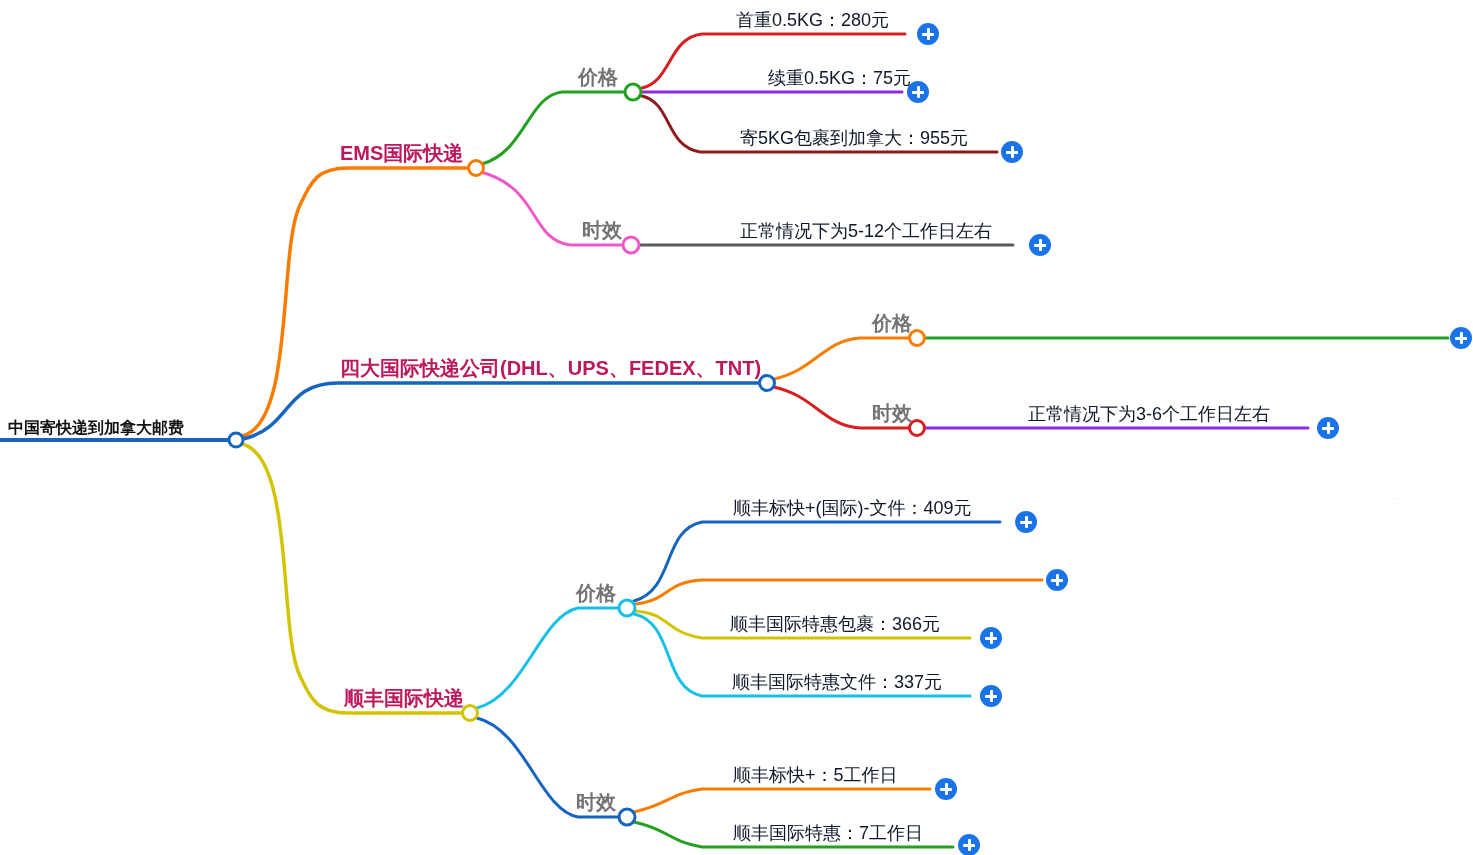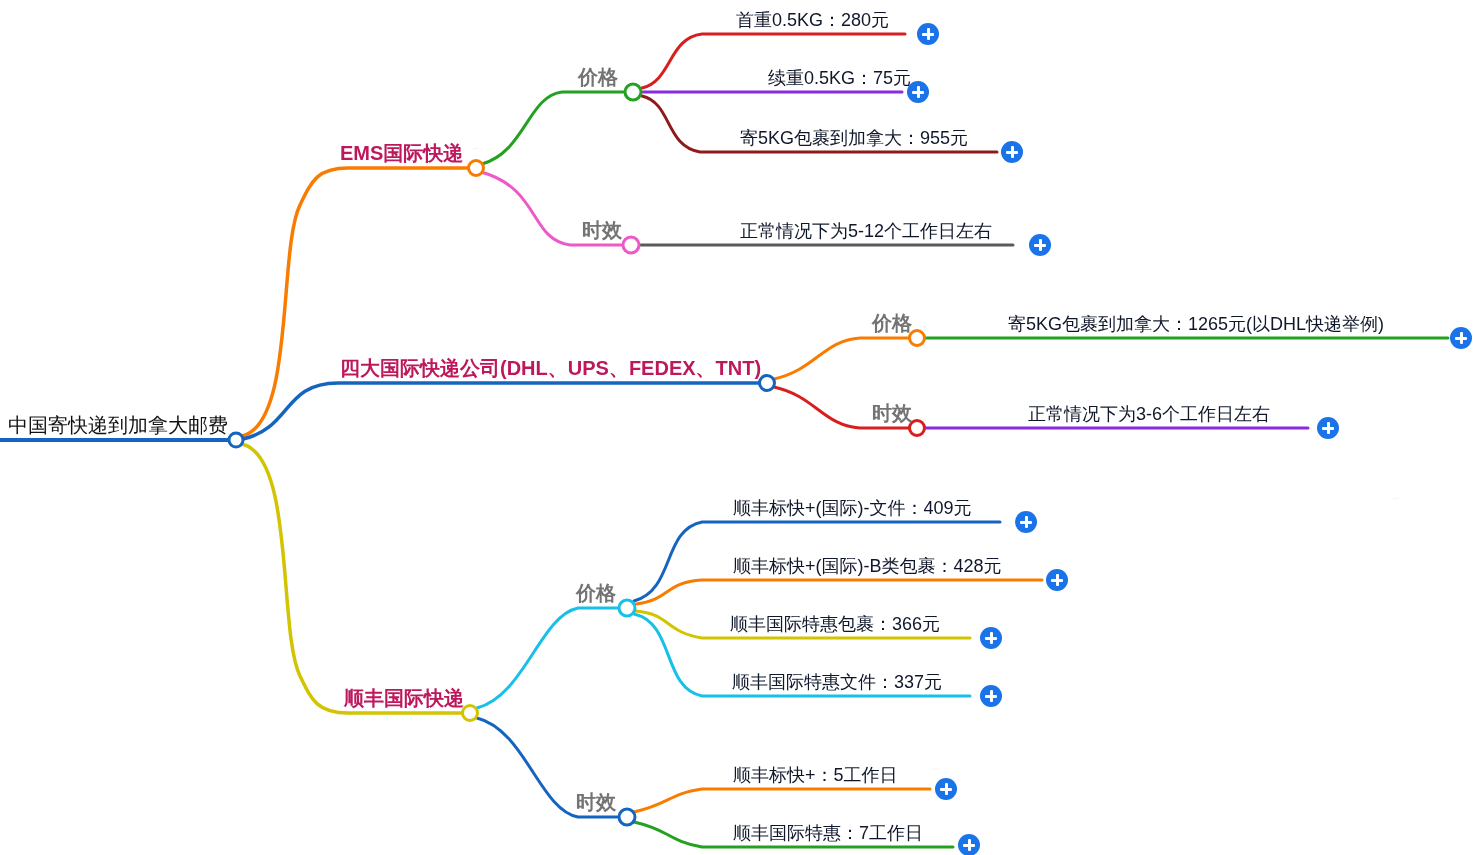--- a/index.html
+++ b/index.html
@@ -11,21 +11,21 @@
     font-family:"Liberation Sans","DejaVu Sans",sans-serif;
   }
   .stage svg{position:absolute;left:0;top:0;}
   .label{
     position:absolute;
     white-space:nowrap;
     line-height:1.15;
     cursor:default;
     z-index:3;
   }
-  .lvl-root{font-size:20px;font-weight:normal;color:#111;}
+  .lvl-root{font-size:16px;font-weight:bold;color:#111;}
   .lvl-branch{font-size:20px;font-weight:bold;color:#be185d;}
   .lvl-sub{font-size:20px;font-weight:bold;color:#737373;}
   .lvl-leaf{font-size:18px;font-weight:normal;color:#0f172a;}
   .plus{
     position:absolute;
     width:22px;height:22px;
     border-radius:50%;
     background:#1a73e8;
     z-index:4;
   }
@@ -96,28 +96,26 @@
   <div class="label lvl-branch" style="left:340px;bottom:690px;">EMS国际快递</div>
   <div class="label lvl-sub" style="left:578px;bottom:766px;">价格</div>
   <div class="label lvl-leaf" style="left:736px;bottom:824px;">首重0.5KG：280元</div>
   <div class="label lvl-leaf" style="left:736px;bottom:766px;margin-left:32px;">续重0.5KG：75元</div>
   <div class="label lvl-leaf" style="left:740px;bottom:706px;">寄5KG包裹到加拿大：955元</div>
   <div class="label lvl-sub" style="left:582px;bottom:613px;">时效</div>
   <div class="label lvl-leaf" style="left:740px;bottom:613px;text-align:center;">正常情况下为5-12个工作日左右</div>
 
   <div class="label lvl-branch" style="left:340px;bottom:475px;">四大国际快递公司(DHL、UPS、FEDEX、TNT)</div>
   <div class="label lvl-sub" style="left:872px;bottom:520px;">价格</div>
-  <div class="label lvl-leaf" style="left:1008px;bottom:520px;">寄5KG包裹到加拿大：1265元(以DHL快递举例)</div>
   <div class="label lvl-sub" style="left:872px;bottom:430px;">时效</div>
   <div class="label lvl-leaf" style="left:1028px;bottom:430px;">正常情况下为3-6个工作日左右</div>
 
   <div class="label lvl-branch" style="left:344px;bottom:145px;">顺丰国际快递</div>
   <div class="label lvl-sub" style="left:576px;bottom:250px;">价格</div>
   <div class="label lvl-leaf" style="left:733px;bottom:336px;">顺丰标快+(国际)-文件：409元</div>
-  <div class="label lvl-leaf" style="left:733px;bottom:278px;">顺丰标快+(国际)-B类包裹：428元</div>
   <div class="label lvl-leaf" style="left:730px;bottom:220px;">顺丰国际特惠包裹：366元</div>
   <div class="label lvl-leaf" style="left:732px;bottom:162px;">顺丰国际特惠文件：337元</div>
   <div class="label lvl-sub" style="left:576px;bottom:41px;">时效</div>
   <div class="label lvl-leaf" style="left:733px;bottom:69px;">顺丰标快+：5工作日</div>
   <div class="label lvl-leaf" style="left:733px;bottom:11px;">顺丰国际特惠：7工作日</div>
 
   <div class="plus" style="left:917px;top:23px;"></div>
   <div class="plus" style="left:907px;top:81px;"></div>
   <div class="plus" style="left:1001px;top:141px;"></div>
   <div class="plus" style="left:1029px;top:234px;"></div>

